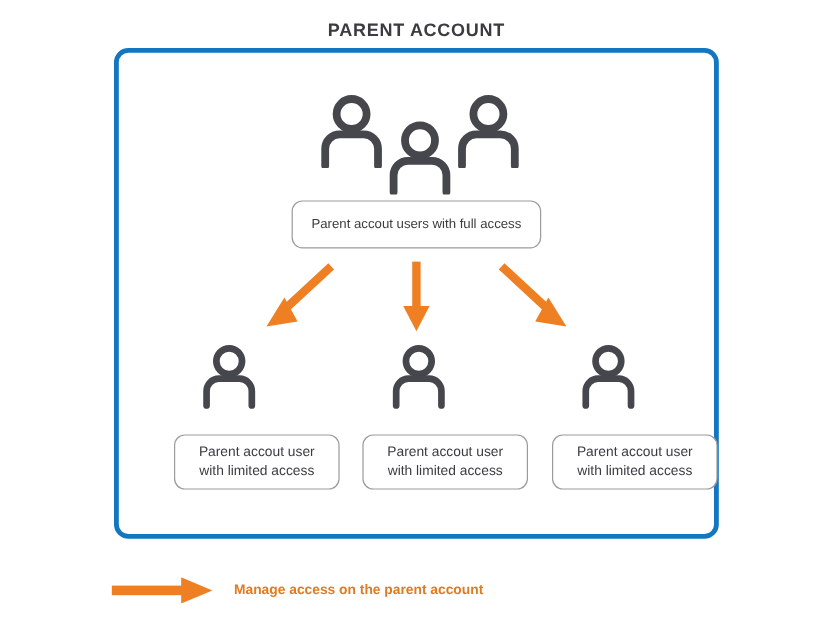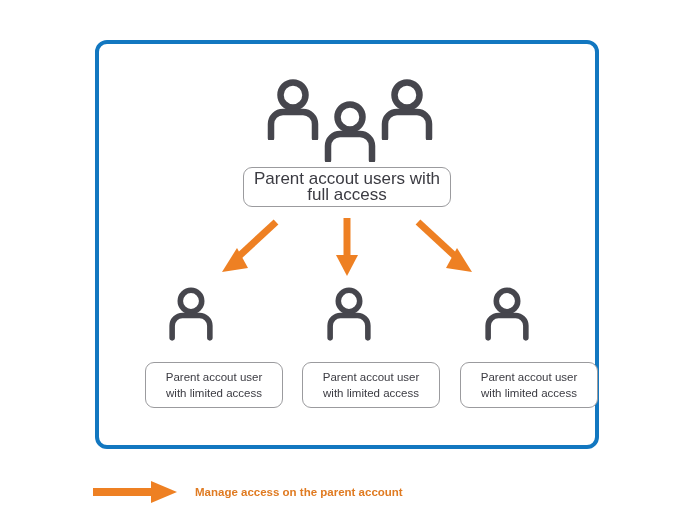--- a/index.html
+++ b/index.html
@@ -70,21 +70,21 @@
     display: flex;
     align-items: center;
     justify-content: center;
     padding: 0 8px;
   }
   #full-access-box {
     left: 243px;
     top: 167px;
     width: 208px;
     height: 40px;
-    font-size: 17px;
+    font-size: 11px;
   }
   .limited-box {
     top: 362px;
     width: 138px;
     height: 46px;
     margin-left: 24px;
   }
   #limited-box-1 { left: 121px; }
   #limited-box-2 { left: 278px; }
   #limited-box-3 { left: 436px; }
@@ -122,20 +122,21 @@
     font-weight: bold;
     color: #e07b22;
     white-space: nowrap;
   }
 </style>
 </head>
 <body>
 
 <div id="diagram-root">
 
+  <div id="diagram-title">PARENT ACCOUNT</div>
 
   <div id="account-frame"></div>
 
   <div id="top-user-group">
     <span class="person-icon" style="left:0px; top:0px;">
       <svg width="56" height="62" viewBox="0 0 56 62" aria-hidden="true">
         <circle cx="28" cy="17" r="12.5" fill="none" stroke="#46464d" stroke-width="6.5"></circle>
         <path d="M6 60 L6 46 a12 12 0 0 1 12 -12 l20 0 a12 12 0 0 1 12 12 L50 60" fill="none" stroke="#46464d" stroke-width="6.5" stroke-linecap="round"></path>
       </svg>
     </span>

